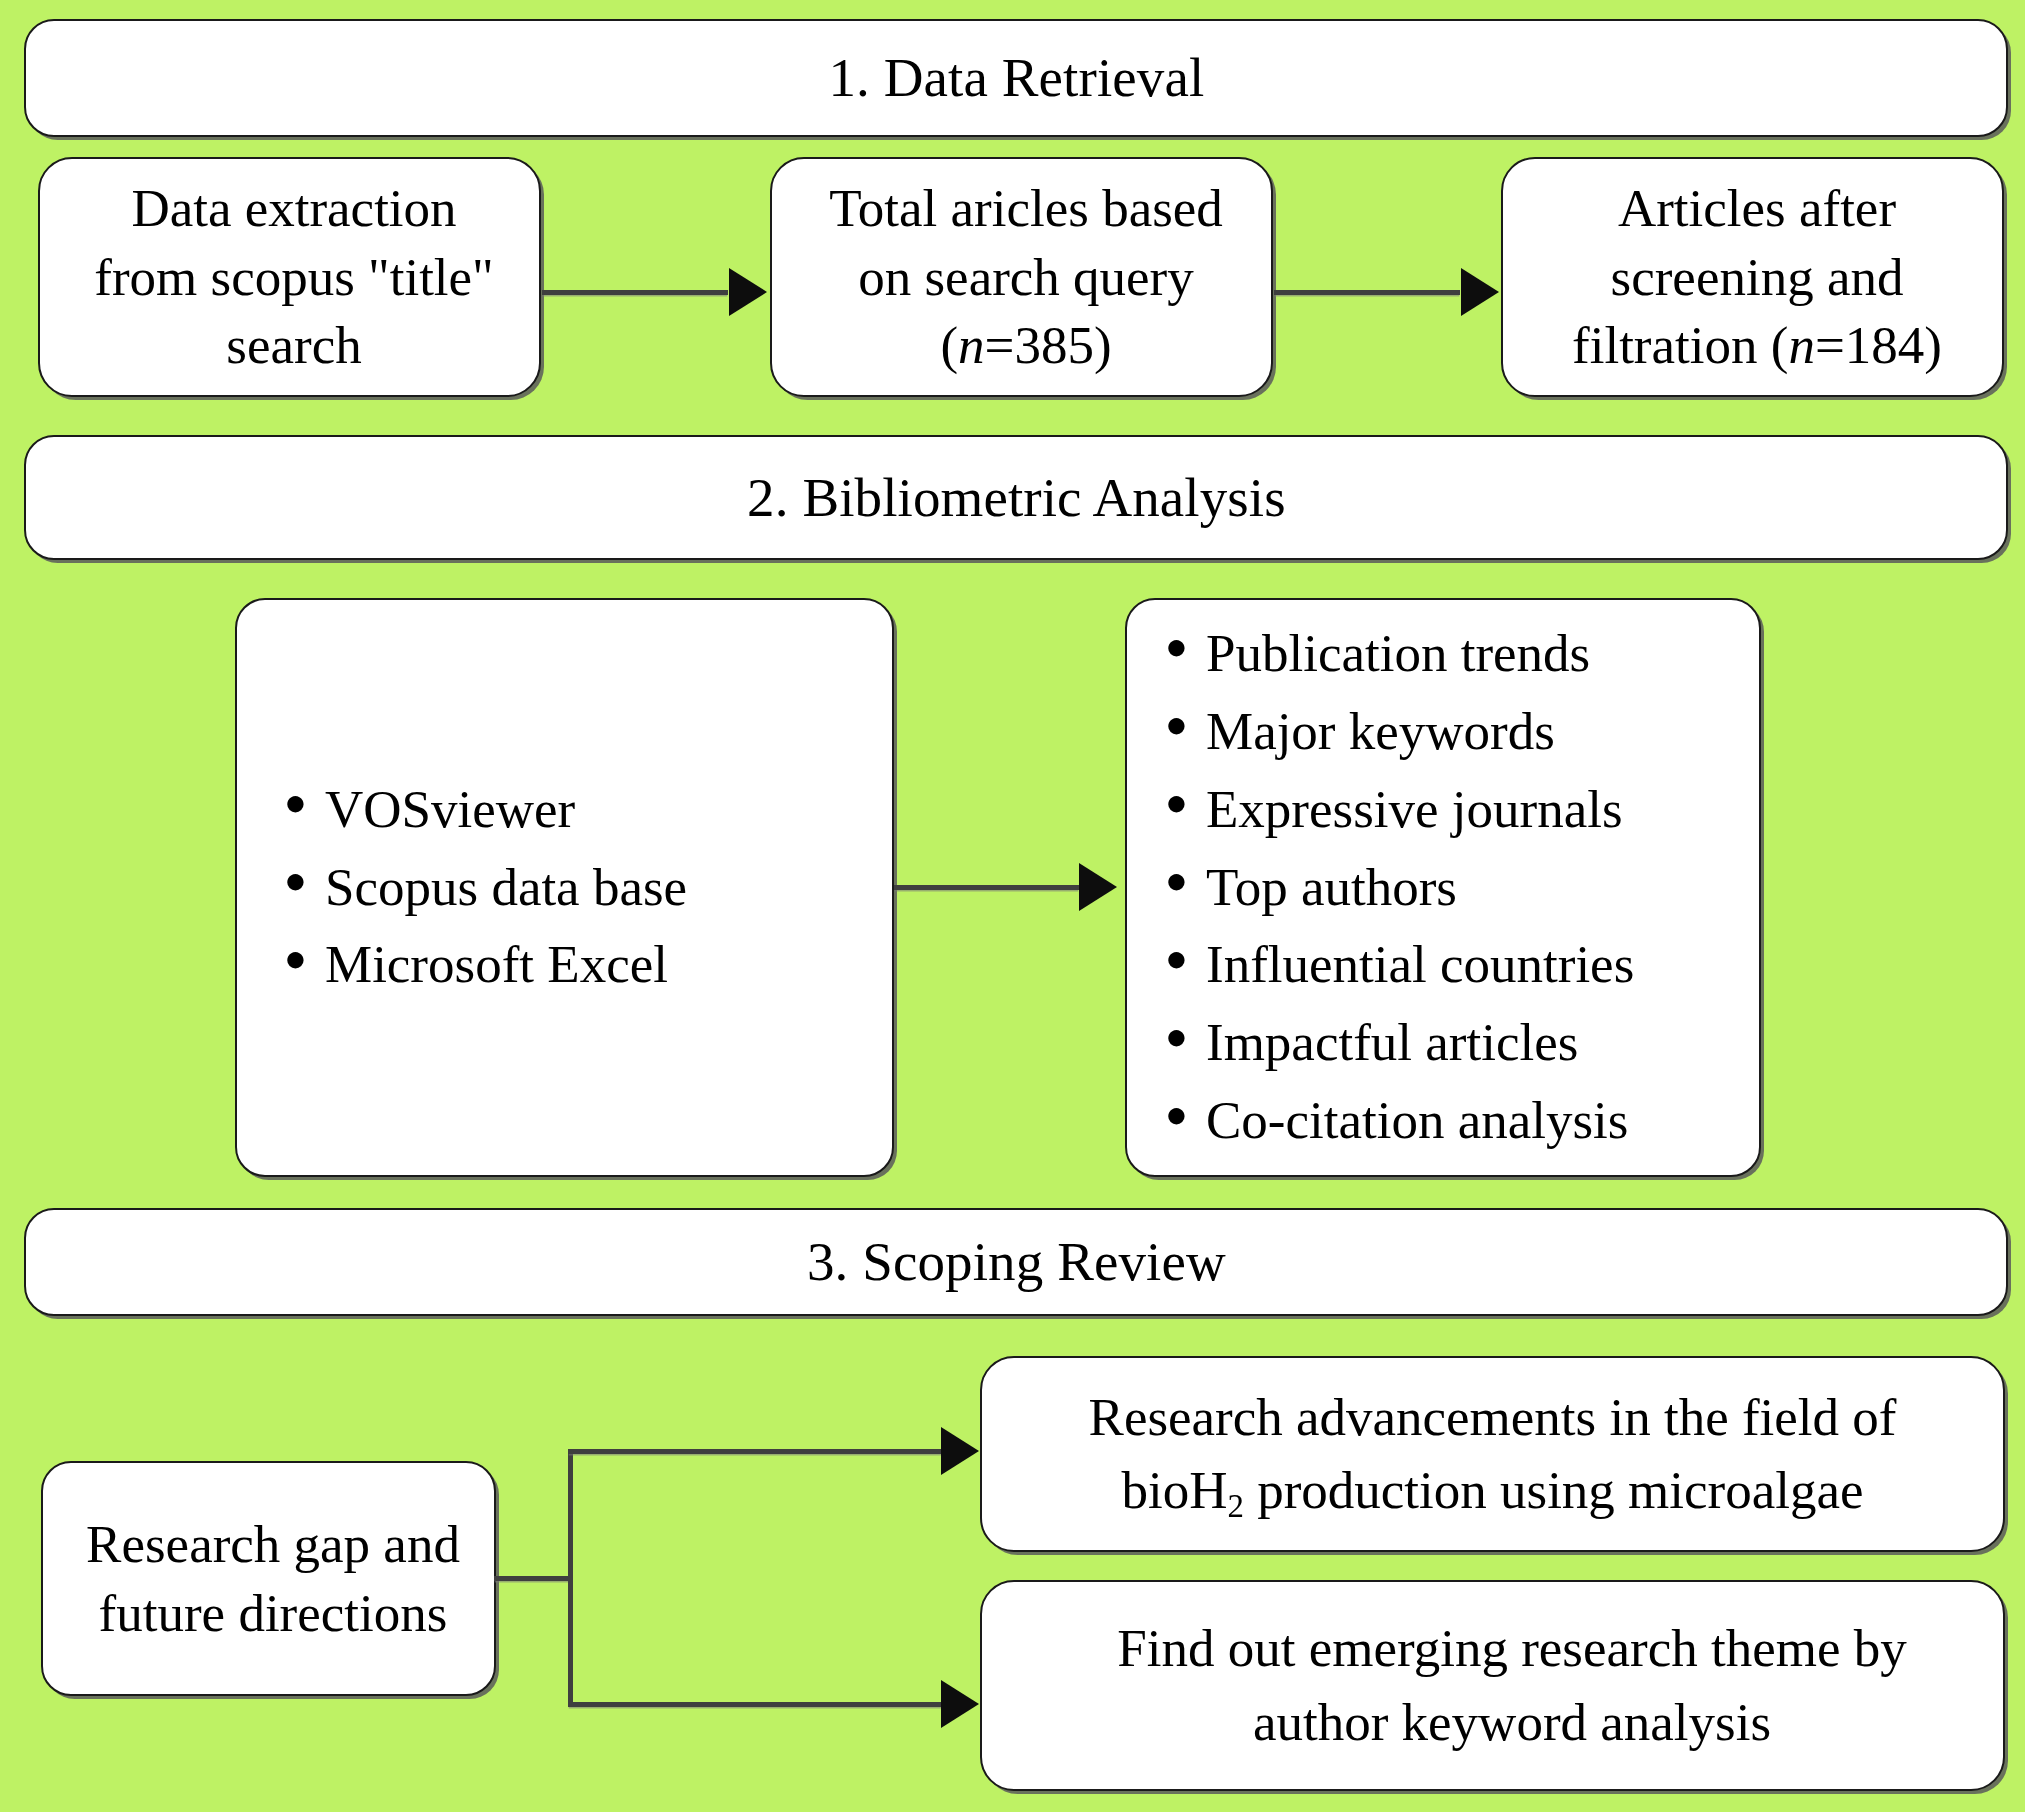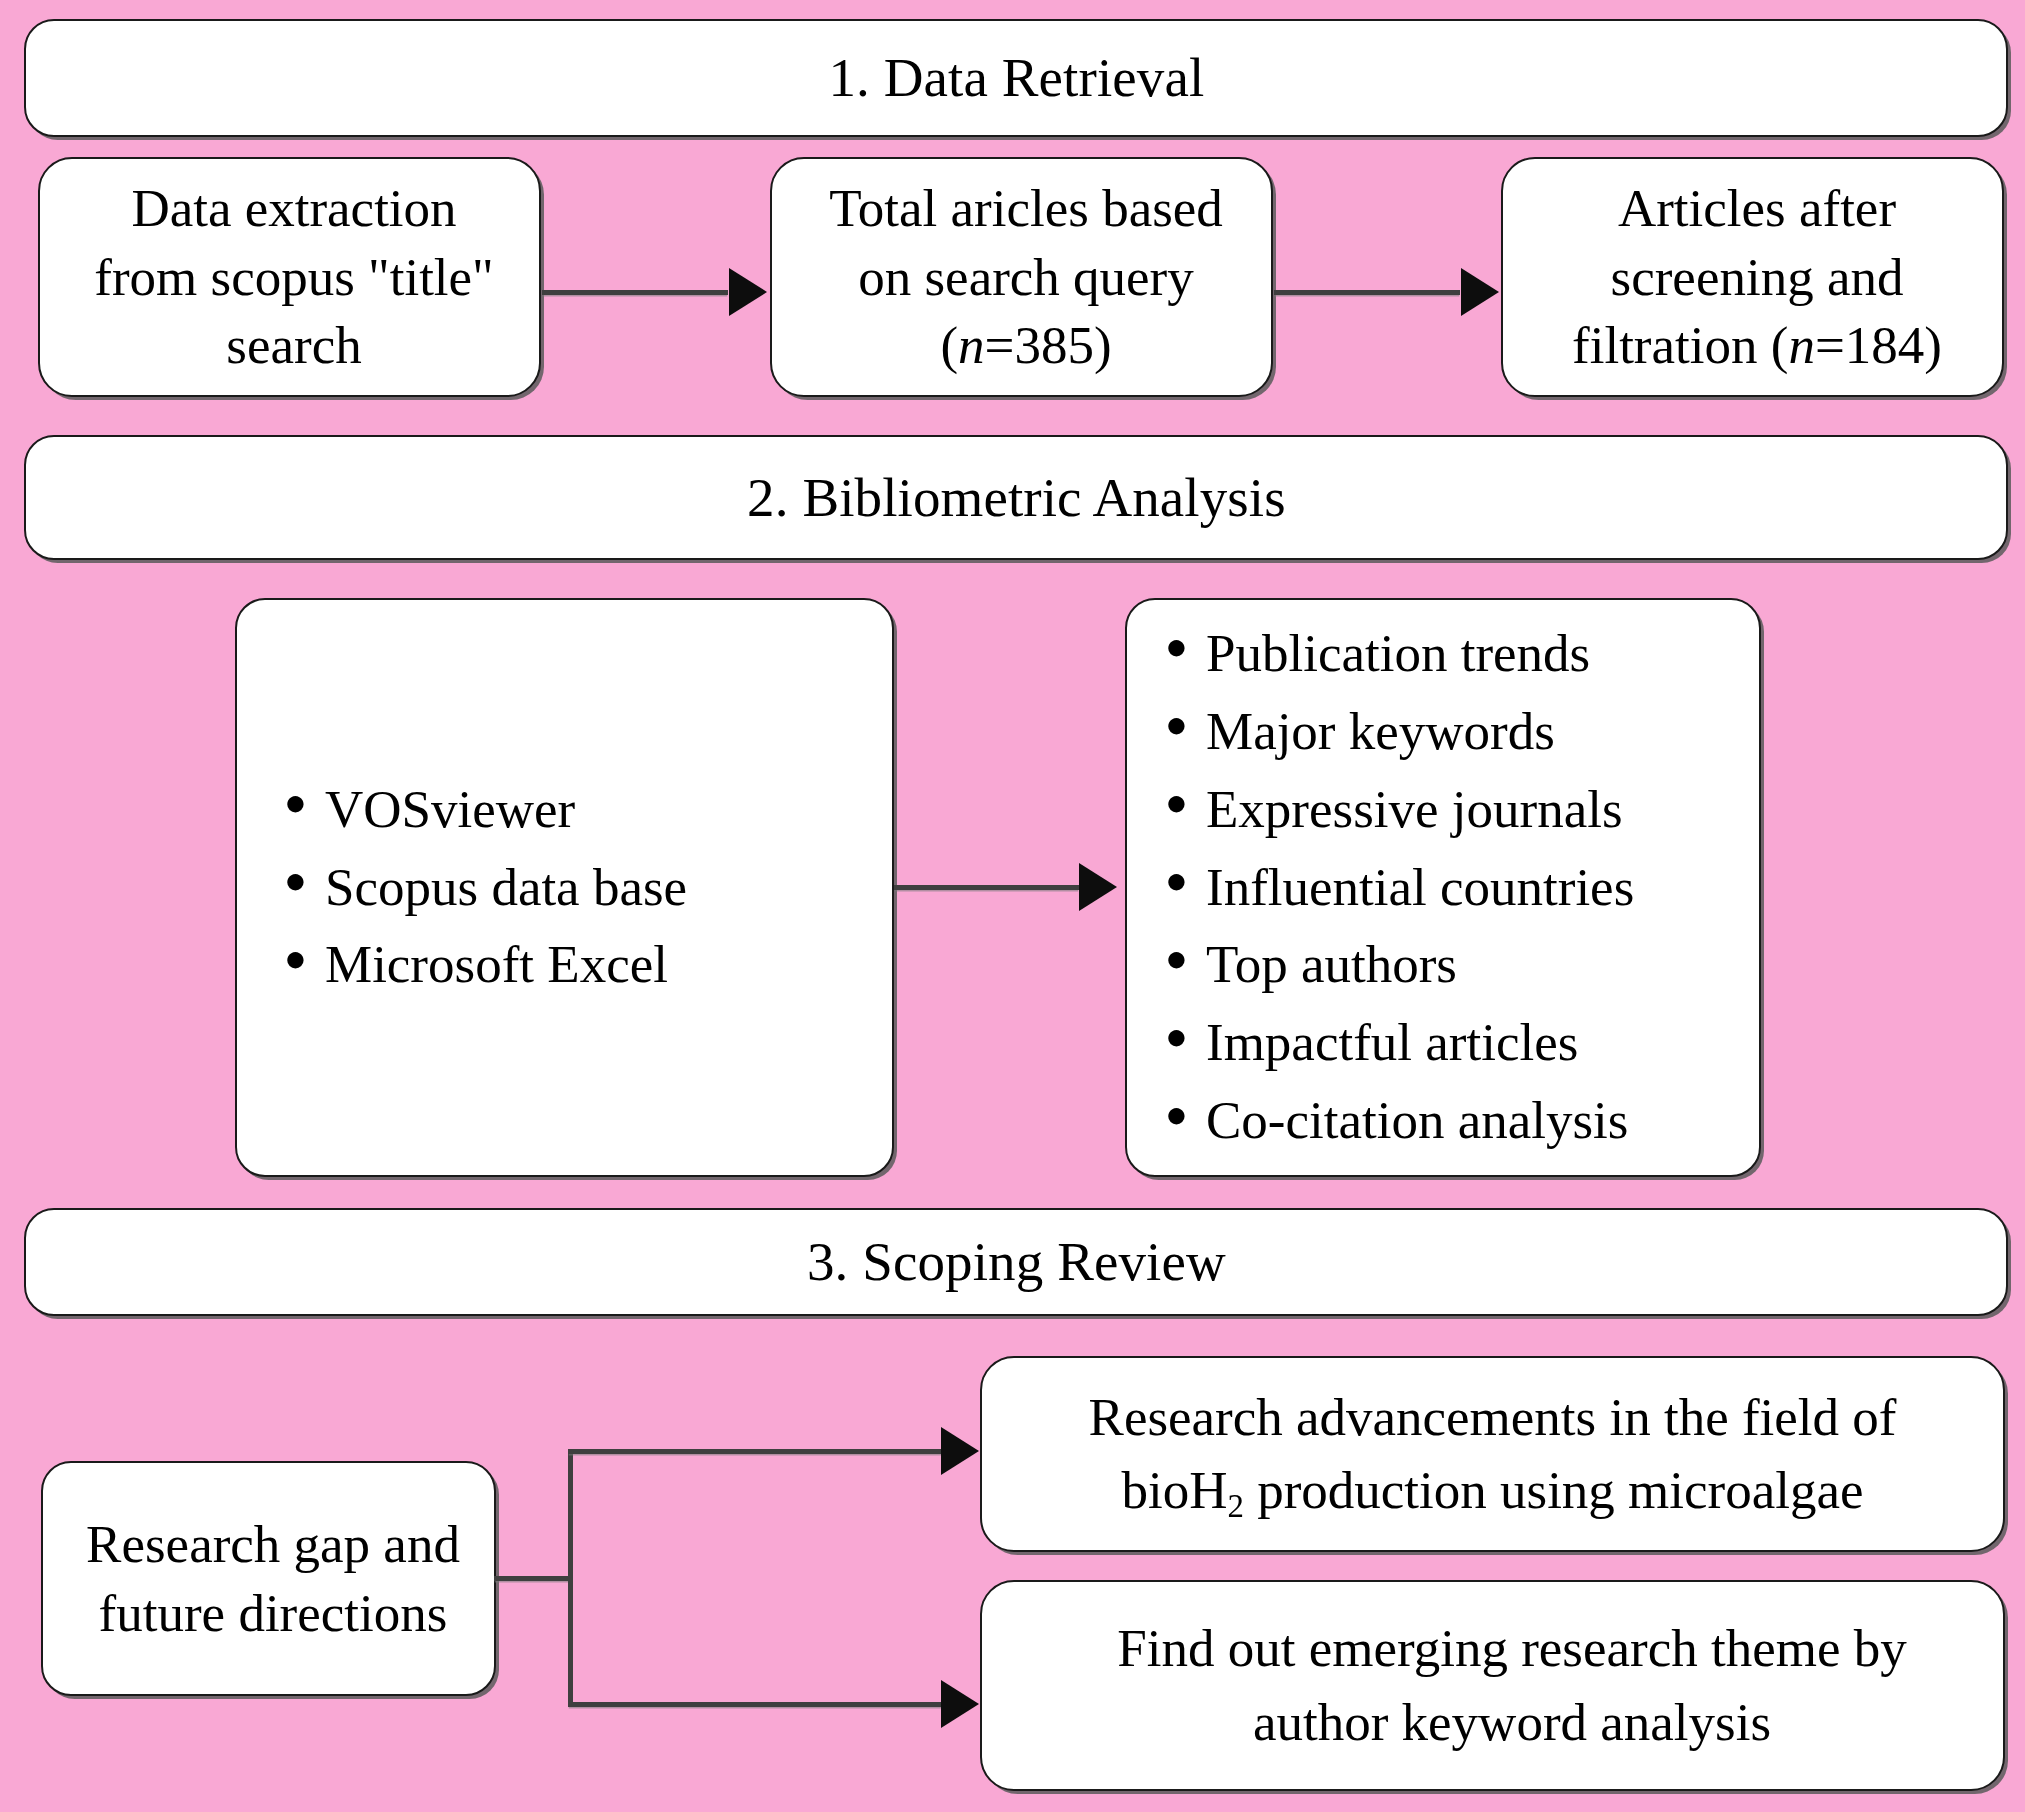--- a/index.html
+++ b/index.html
@@ -9,21 +9,21 @@
     background: #ffffff;
   }
   body {
     font-family: "Liberation Serif", "DejaVu Serif", serif;
     color: #000000;
   }
   #canvas {
     position: relative;
     width: 2025px;
     height: 1813px;
-    background: #f9a8d4;
+    background: #bef264;
     overflow: hidden;
   }
 
   
   .box {
     position: absolute;
     box-sizing: border-box;
     background: #ffffff;
     border: 2.2px solid #1a1a1a;
     border-radius: 34px;
@@ -167,22 +167,22 @@
       <li>Scopus data base</li>
       <li>Microsoft Excel</li>
     </ul>
   </div>
 
   <div class="box panel" style="left:1125px; top:598px; width:636px; height:579px;">
     <ul class="bullets" style="padding-left:38px;">
       <li>Publication trends</li>
       <li>Major keywords</li>
       <li>Expressive journals</li>
+      <li>Top authors</li>
       <li>Influential countries</li>
-      <li>Top authors</li>
       <li>Impactful articles</li>
       <li>Co-citation analysis</li>
     </ul>
   </div>
 
   <div class="line-h" style="left:894px; top:885px; width:185px;"></div>
   <div class="arrowhead" style="left:1079px; top:863px;"></div>
 
   <div class="box banner" style="left:24.4px; top:1208px; width:1984px; height:108px;">
     <span class="txt">3. Scoping Review</span>

